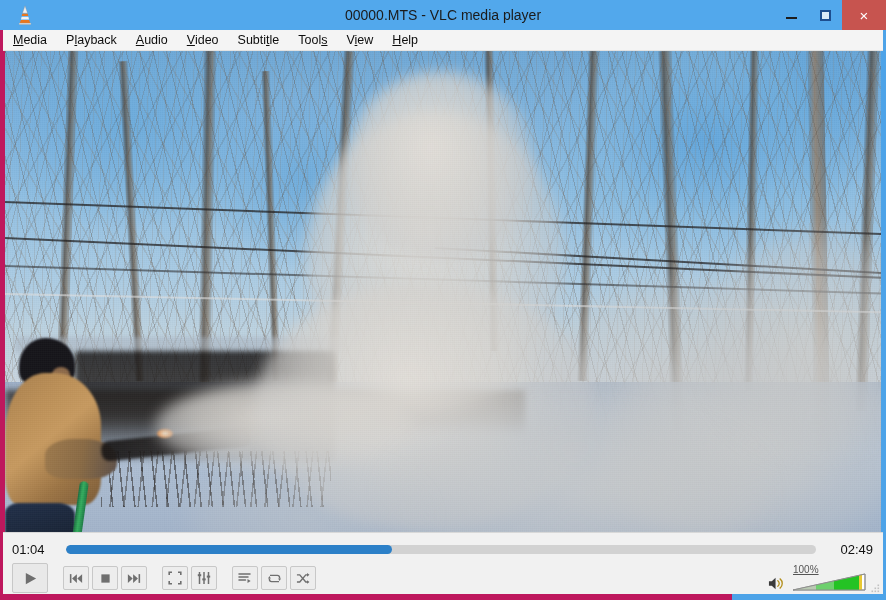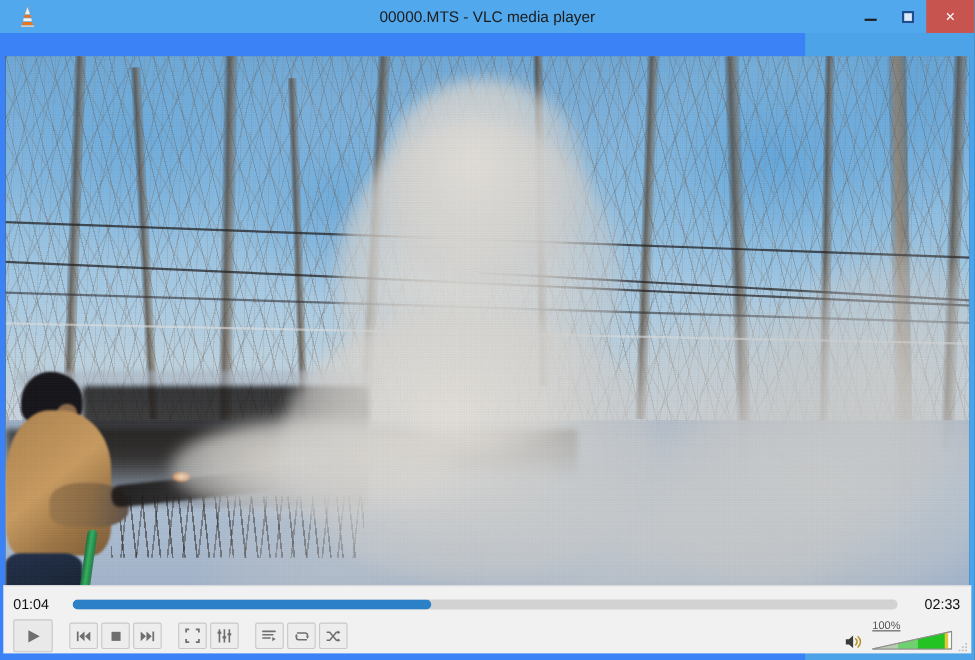--- a/index.html
+++ b/index.html
@@ -6,21 +6,21 @@
     margin: 0; padding: 0;
     width: 886px; height: 600px;
     overflow: hidden;
     background: #4da3e8;
     font-family: "Liberation Sans", sans-serif;
   }
 
   #app {
     position: relative;
     width: 732px; height: 600px;
-    background: #3b82f6;
+    background: #be185d;
     box-sizing: border-box;
   }
 
   
   .titlebar {
     position: absolute; left: 0; top: 0;
     width: 886px; height: 30px;
     background: #52a8ec;
     display: flex; align-items: center;
   }
@@ -423,20 +423,30 @@
         </div>
       <div class="wc-btn wc-max">
           <i></i>
         </div>
       <div class="wc-btn wc-close">
         <span>×</span>
       </div>
     </div>
   </div>
 
+  <div class="menubar">
+    <div class="menu-item"><u>M</u>edia</div>
+    <div class="menu-item">P<u>l</u>ayback</div>
+    <div class="menu-item"><u>A</u>udio</div>
+    <div class="menu-item"><u>V</u>ideo</div>
+    <div class="menu-item">Subti<u>t</u>le</div>
+    <div class="menu-item">Tool<u>s</u></div>
+    <div class="menu-item">V<u>i</u>ew</div>
+    <div class="menu-item"><u>H</u>elp</div>
+  </div>
 
   <div class="video-frame">
     <div class="video-stage">
 
       <div class="sky"></div>
       <div class="sky-blue-l"></div>
       <div class="sky-blue-r"></div>
 
       <div class="trunk" style="left:58px;  top:0;   width:10px; height:300px; transform:rotate(2deg);"></div>
       <div class="trunk" style="left:122px; top:10px;width:9px;  height:320px; transform:rotate(-3deg);"></div>
@@ -489,21 +499,21 @@
     </div>
   </div>
 
   <div class="controls">
 
     <div class="seekrow">
       <div class="time-left">01:04</div>
       <div class="seekbar">
         <div class="seekbar-fill" id="seek-fill" style="width: 43.5%; background: rgb(44, 128, 200);"></div>
       </div>
-      <div class="time-right">02:33</div>
+      <div class="time-right">02:49</div>
     </div>
 
     <div class="buttonsrow">
 
       <div class="btn btn-play">
         <svg width="15" height="15" viewBox="0 0 16 16">
           <polygon points="3,2 14,8 3,14" fill="#6f6f6f"></polygon>
         </svg>
       </div>
 

